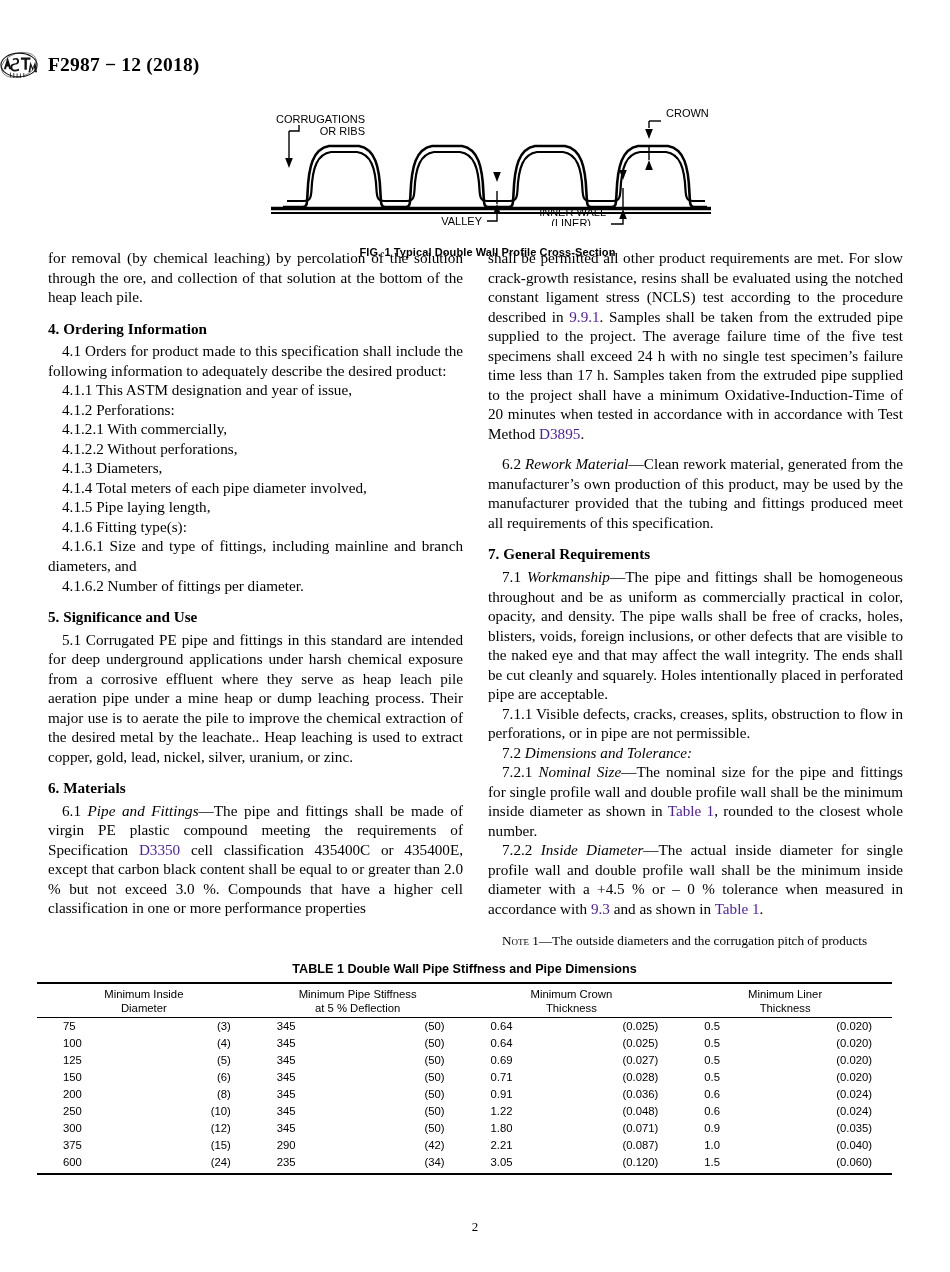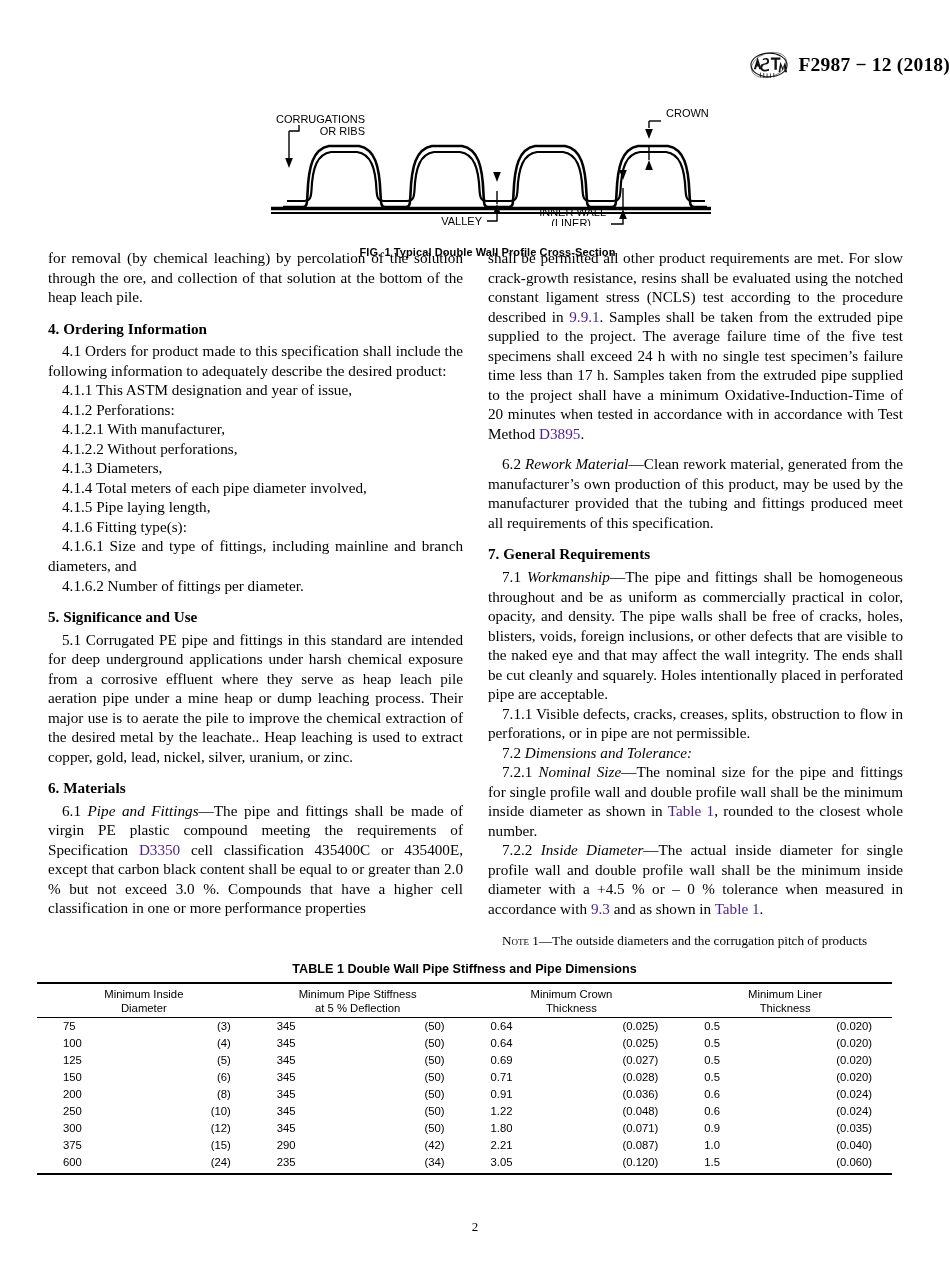--- a/index.html
+++ b/index.html
@@ -23,21 +23,21 @@
   }
 
   
   .doc-header {
     position: absolute;
     left: 0;
     top: 50px;
     width: 950px;
     display: flex;
     align-items: center;
-    justify-content: flex-end;
+    justify-content: flex-start;
     gap: 10px;
   }
   .astm-logo {
     width: 38px;
     height: 30px;
     flex: 0 0 auto;
   }
   .doc-designation {
     font-family: "Liberation Serif", serif;
     font-weight: bold;
@@ -314,21 +314,21 @@
 
   <div class="columns">
 
     <div class="col col-left">
       <p class="flush">for removal (by chemical leaching) by percolation of the solution through the ore, and collection of that solution at the bottom of the heap leach pile.</p>
 
       <div class="sec-head">4.  Ordering Information</div>
       <p class="para">4.1 Orders for product made to this specification shall include the following information to adequately describe the desired product:</p>
       <p class="para">4.1.1  This ASTM designation and year of issue,</p>
       <p class="para">4.1.2  Perforations:</p>
-      <p class="para">4.1.2.1  With manufacturer,</p>
+      <p class="para">4.1.2.1  With commercially,</p>
       <p class="para">4.1.2.2  Without perforations,</p>
       <p class="para">4.1.3  Diameters,</p>
       <p class="para">4.1.4  Total meters of each pipe diameter involved,</p>
       <p class="para">4.1.5  Pipe laying length,</p>
       <p class="para">4.1.6  Fitting type(s):</p>
       <p class="para">4.1.6.1 Size and type of fittings, including mainline and branch diameters, and</p>
       <p class="para">4.1.6.2  Number of fittings per diameter.</p>
 
       <div class="sec-head">5.  Significance and Use</div>
       <p class="para">5.1 Corrugated PE pipe and fittings in this standard are intended for deep underground applications under harsh chemical exposure from a corrosive effluent where they serve as heap leach pile aeration pipe under a mine heap or dump leaching process. Their major use is to aerate the pile to improve the chemical extraction of the desired metal by the leachate.. Heap leaching is used to extract copper, gold, lead, nickel, silver, uranium, or zinc.</p>

